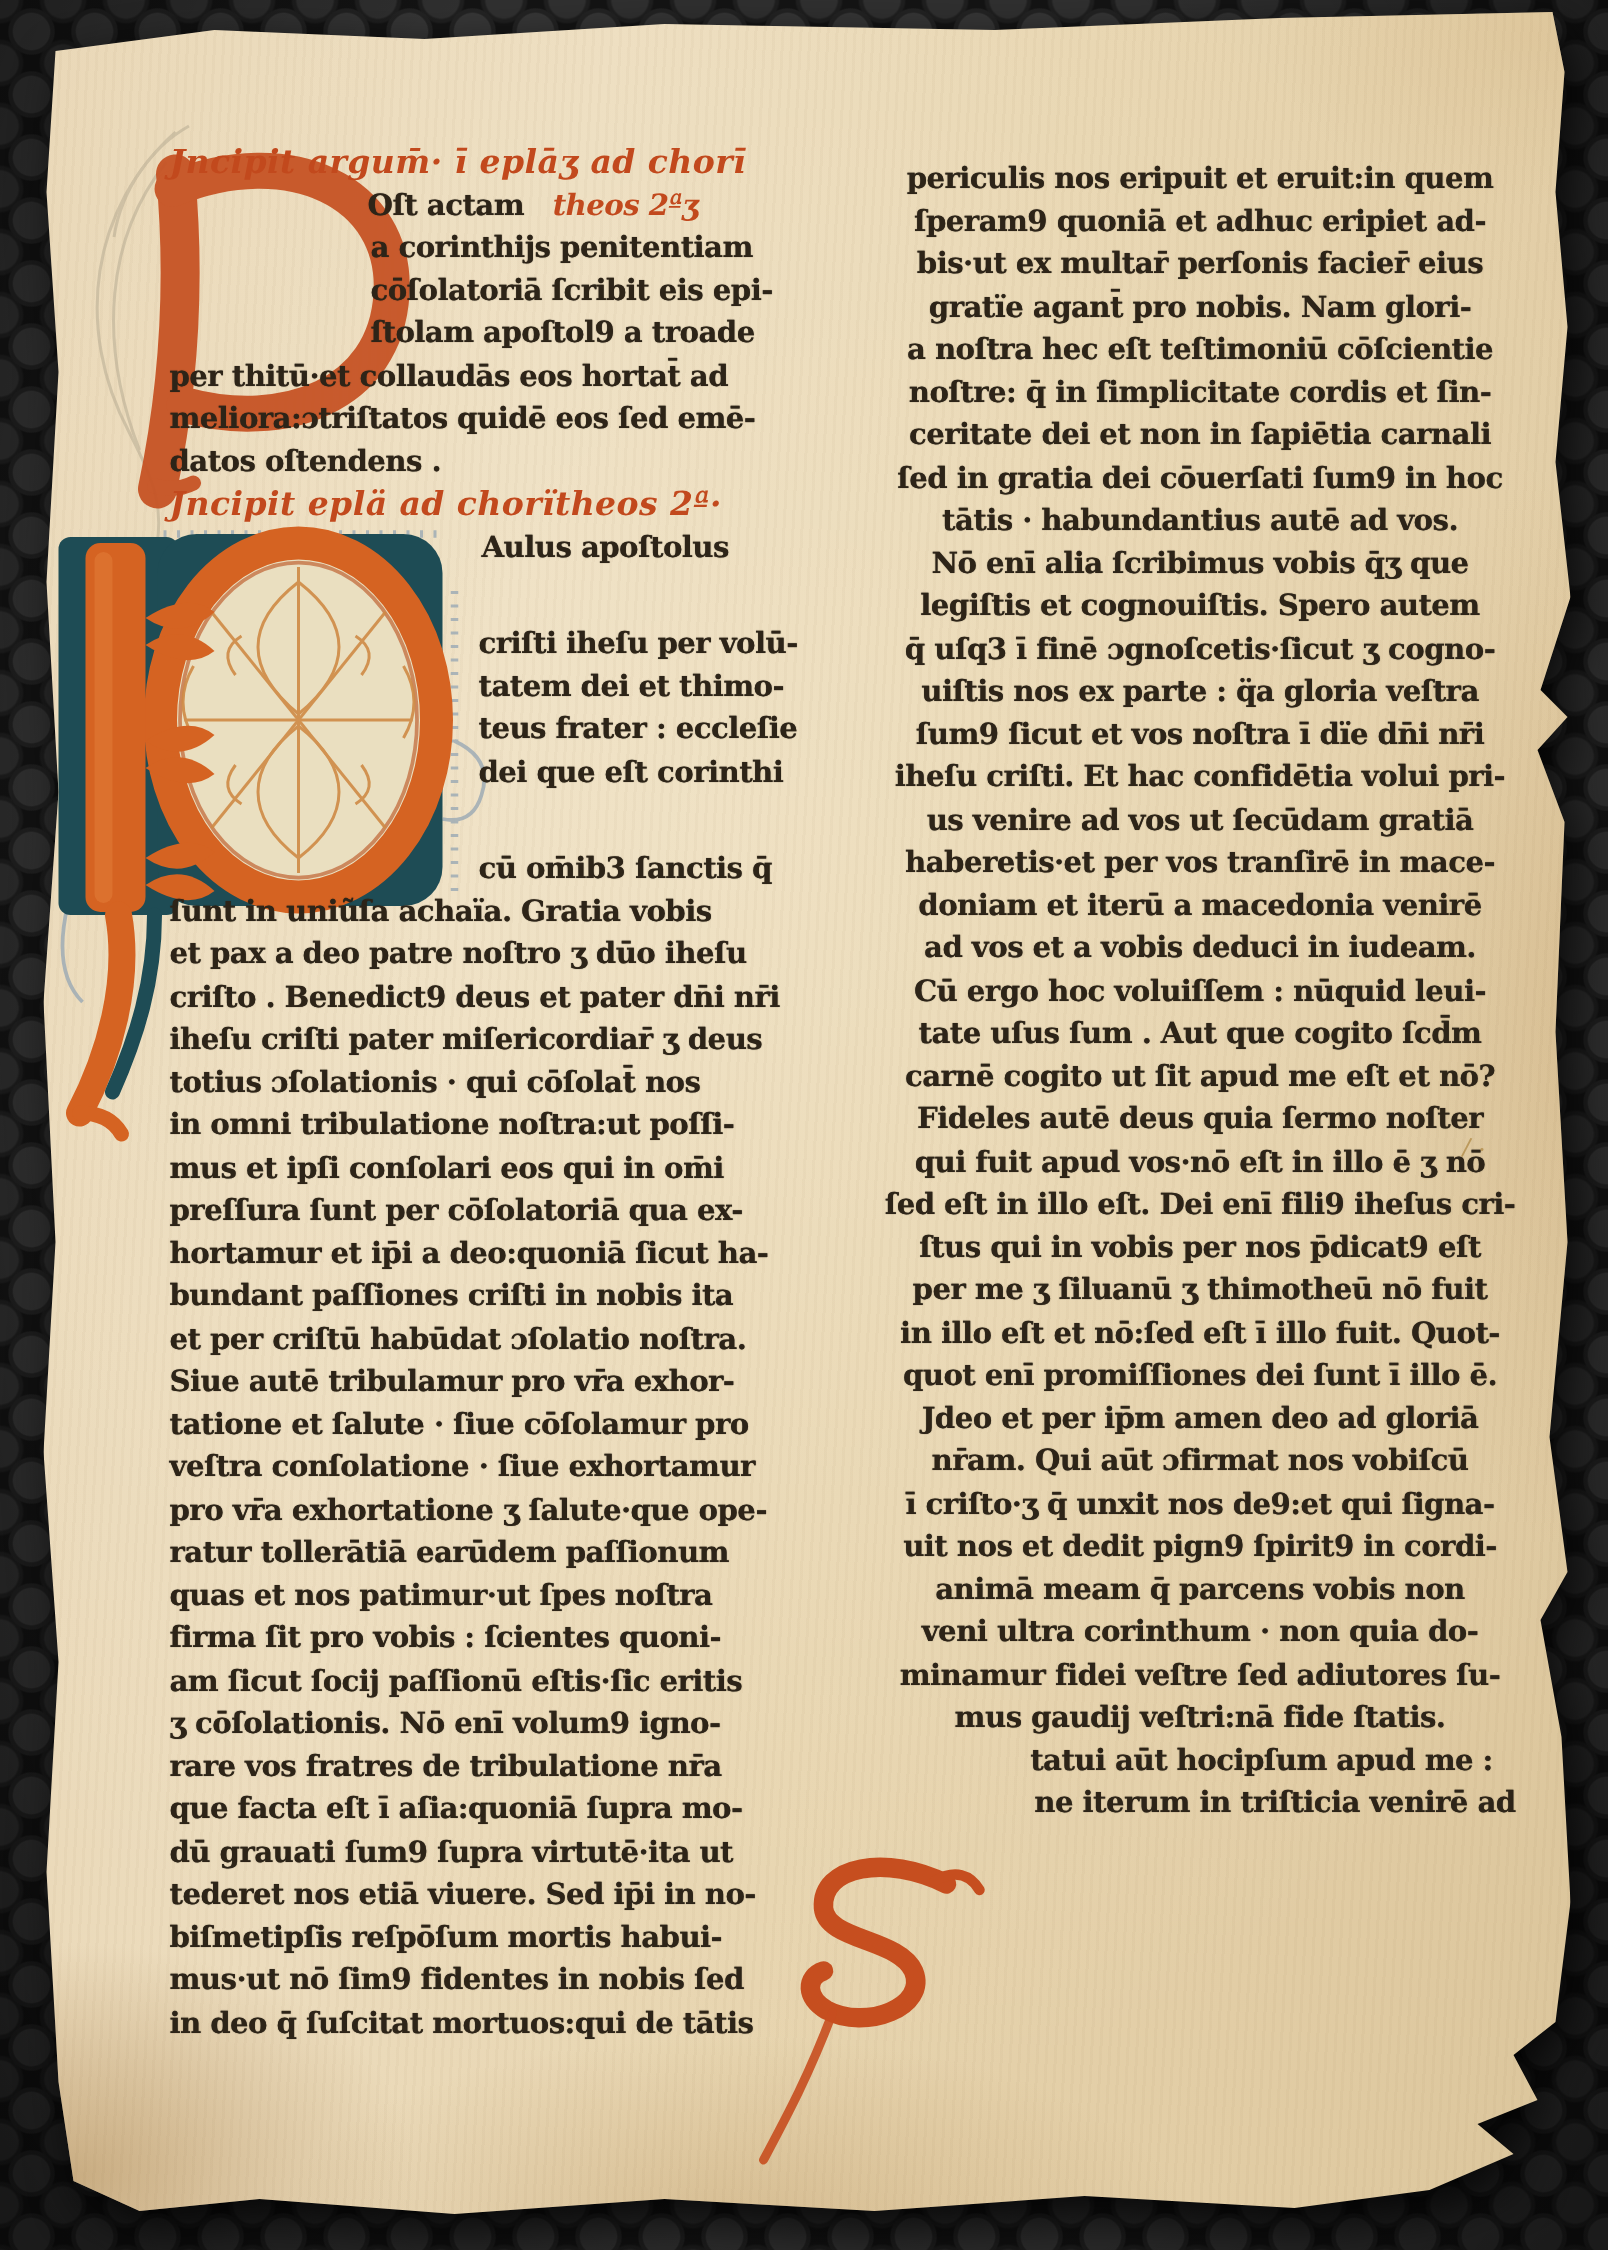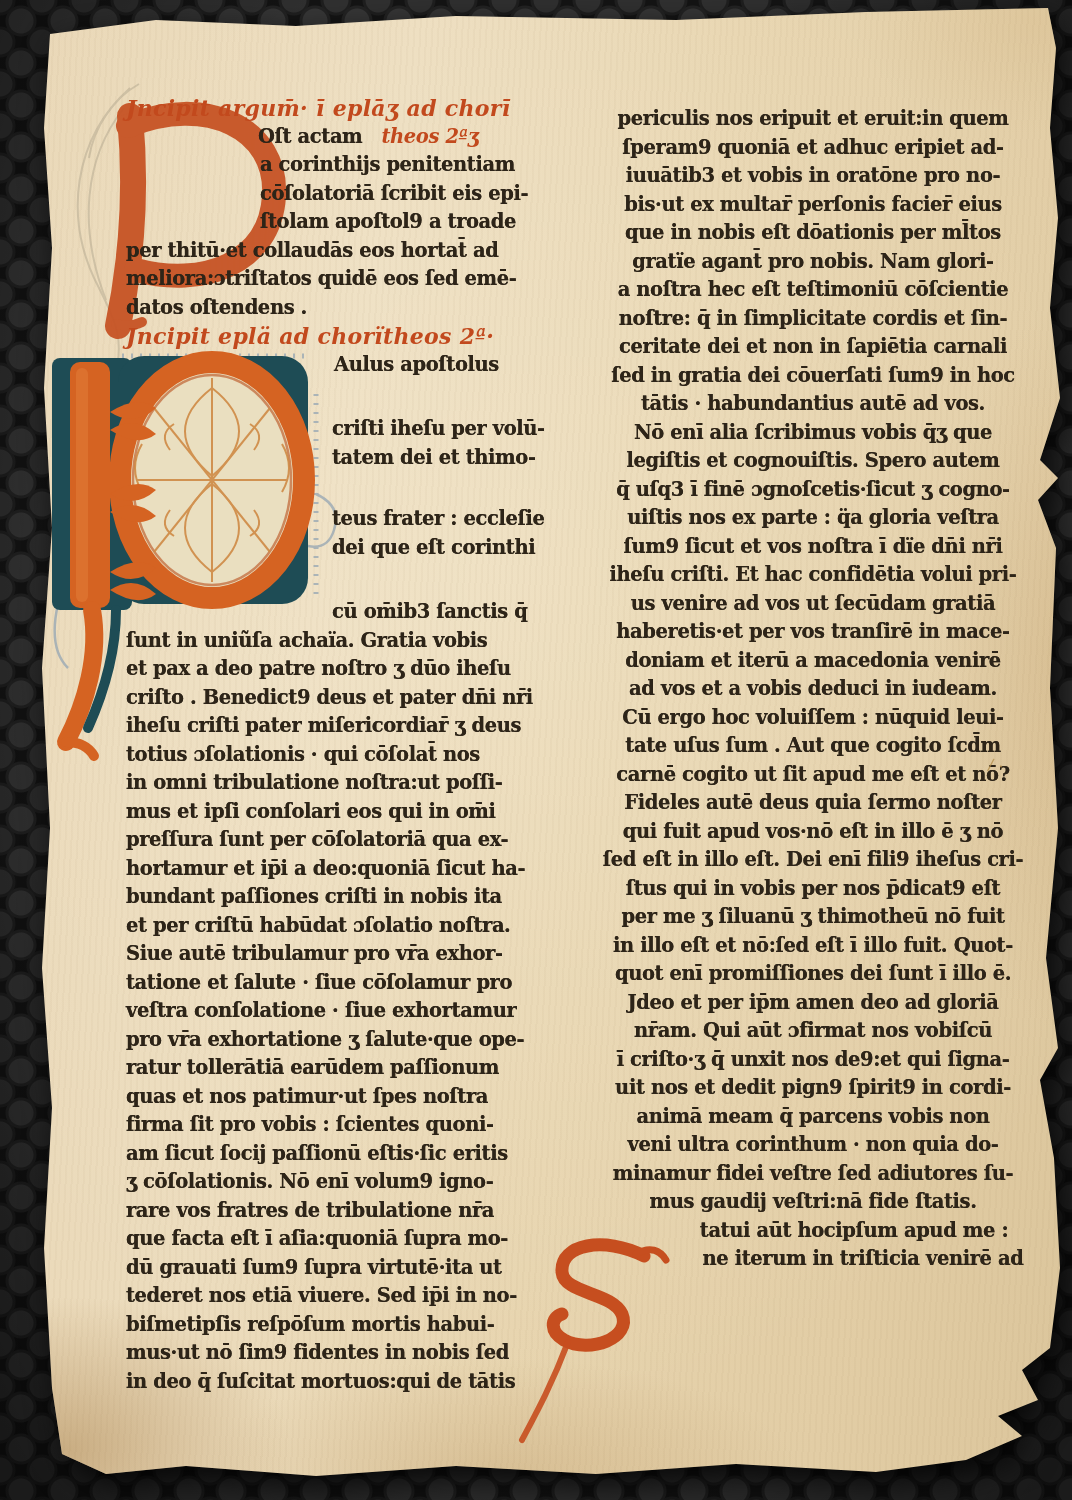--- a/index.html
+++ b/index.html
@@ -9,21 +9,21 @@
     background-image:
       radial-gradient(ellipse at 50% 40%, rgba(0,0,0,0) 55%, rgba(0,0,0,.5) 96%),
       radial-gradient(circle, #363636 0 12px, #232323 13px 15px, rgba(0,0,0,0) 16px),
       radial-gradient(circle, #303030 0 12px, #1f1f1f 13px 15px, rgba(0,0,0,0) 16px);
     background-size:100% 100%, 42px 42px, 42px 42px;
     background-position:0 0, 0 0, 21px 21px;
   }
   .page-wrap{position:absolute;left:20px;top:8px;width:1032px;height:1472px;
     filter:drop-shadow(8px 12px 16px rgba(0,0,0,.8));}
   .page{
-    position:absolute;left:16px;top:0;width:1032px;height:1472px;
+    position:absolute;left:3px;top:0;width:1032px;height:1472px;
     background:
       repeating-linear-gradient(93deg, rgba(120,90,50,.035) 0 2px, rgba(0,0,0,0) 2px 6px),
       radial-gradient(ellipse 320px 220px at 3% 98%, rgba(160,118,62,.45), rgba(160,118,62,0) 70%),
       radial-gradient(ellipse 200px 520px at 100% 45%, rgba(188,148,92,.25), rgba(188,148,92,0) 70%),
       radial-gradient(ellipse 420px 170px at 45% 100%, rgba(172,132,78,.28), rgba(172,132,78,0) 72%),
       radial-gradient(ellipse 260px 160px at 97% 1%, rgba(214,186,138,.35), rgba(214,186,138,0) 70%),
       radial-gradient(ellipse 900px 1100px at 45% 38%, rgba(255,250,234,.28), rgba(255,250,234,0) 78%),
       linear-gradient(100deg, #e9d7b6 0%, #ecdcbd 30%, #e7d4ae 55%, #e2cda5 80%, #dbc59b 100%);
     clip-path:polygon(14px 26px,120px 12px,260px 18px,420px 8px,640px 12px,830px 4px,1012px 0px,
       1020px 40px,1014px 120px,1022px 210px,1014px 300px,1024px 390px,1004px 452px,1022px 470px,
@@ -122,21 +122,21 @@
         <div class="tl" style="padding-left: 134px;"><span class="ink">a corinthijs penitentiam</span></div>
         <div class="tl" style="padding-left: 134px;"><span class="ink">cōſolatoriā ſcribit eis epi-</span></div>
         <div class="tl" style="padding-left: 134px;"><span class="ink">ſtolam apoſtol9 a troade</span></div>
         <div class="tl"><span class="ink">per thitū·et collaudās eos hortat̄ ad</span></div>
         <div class="tl"><span class="ink">meliora:ɔtriſtatos quidē eos ſed emē-</span></div>
         <div class="tl"><span class="ink">datos oſtendens .</span></div>
         <div class="tl rubric"><span class="red">Jncipit eplä ad chorïtheos 2ª·</span></div>
         <div class="tl" style="padding-left: 208px;"><span class="ink">Aulus apoſtolus</span></div>
         <div class="tl" style="padding-left: 206px; margin-top: 36px;"><span class="ink">criſti iheſu per volū-</span></div>
         <div class="tl" style="padding-left: 206px;"><span class="ink">tatem dei et thimo-</span></div>
-        <div class="tl" style="padding-left: 206px; margin-top: 33px;"><span class="ink">teus frater : eccleſie</span></div>
+        <div class="tl" style="padding-left: 206px;"><span class="ink">teus frater : eccleſie</span></div>
         <div class="tl" style="padding-left: 206px;"><span class="ink">dei que eſt corinthi</span></div>
         <div class="tl" style="padding-left: 206px; margin-top: 36px;"><span class="ink">cū om̄ib3 ſanctis q̄</span></div>
         <div class="tl"><span class="ink">ſunt in uniũſa achaïa. Gratia vobis</span></div>
         <div class="tl"><span class="ink">et pax a deo patre noſtro ʒ dūo iheſu</span></div>
         <div class="tl"><span class="ink">criſto . Benedict9 deus et pater dn̄i nr̄i</span></div>
         <div class="tl"><span class="ink">iheſu criſti pater miſericordiar̄ ʒ deus</span></div>
         <div class="tl"><span class="ink">totius ɔſolationis · qui cōſolat̄ nos</span></div>
         <div class="tl"><span class="ink">in omni tribulatione noſtra:ut poſſi-</span></div>
         <div class="tl"><span class="ink">mus et ipſi conſolari eos qui in om̄i</span></div>
         <div class="tl"><span class="ink">preſſura ſunt per cōſolatoriā qua ex-</span></div>
@@ -156,23 +156,21 @@
         <div class="tl"><span class="ink">que facta eſt ī aſia:quoniā ſupra mo-</span></div>
         <div class="tl"><span class="ink">dū grauati ſum9 ſupra virtutē·ita ut</span></div>
         <div class="tl"><span class="ink">tederet nos etiā viuere. Sed ip̄i in no-</span></div>
         <div class="tl"><span class="ink">biſmetipſis reſpōſum mortis habui-</span></div>
         <div class="tl"><span class="ink">mus·ut nō ſim9 fidentes in nobis ſed</span></div>
         <div class="tl"><span class="ink">in deo q̄ ſuſcitat mortuos:qui de tātis</span></div>
       </div>
     <div class="col" style="left:537px;top:97px;width:480px;text-align:center;">
         <div class="tl"><span class="ink">periculis nos eripuit et eruit:in quem</span></div>
         <div class="tl"><span class="ink">ſperam9 quoniā et adhuc eripiet ad-</span></div>
-        <div class="tl"><span class="ink">iuuātib3 et vobis in oratōne pro no-</span></div>
         <div class="tl"><span class="ink">bis·ut ex multar̄ perſonis facier̄ eius</span></div>
-        <div class="tl"><span class="ink">que in nobis eſt dōationis per ml̄tos</span></div>
         <div class="tl"><span class="ink">gratïe agant̄ pro nobis. Nam glori-</span></div>
         <div class="tl"><span class="ink">a noſtra hec eſt teſtimoniū cōſcientie</span></div>
         <div class="tl"><span class="ink">noſtre: q̄ in ſimplicitate cordis et ſin-</span></div>
         <div class="tl"><span class="ink">ceritate dei et non in ſapiētia carnali</span></div>
         <div class="tl"><span class="ink">ſed in gratia dei cōuerſati ſum9 in hoc</span></div>
         <div class="tl"><span class="ink">tātis · habundantius autē ad vos.</span></div>
         <div class="tl"><span class="ink">Nō enī alia ſcribimus vobis q̄ʒ que</span></div>
         <div class="tl"><span class="ink">legiſtis et cognouiſtis. Spero autem</span></div>
         <div class="tl"><span class="ink">q̄ uſq3 ī finē ɔgnoſcetis·ſicut ʒ cogno-</span></div>
         <div class="tl"><span class="ink">uiſtis nos ex parte : q̈a gloria veſtra</span></div>

